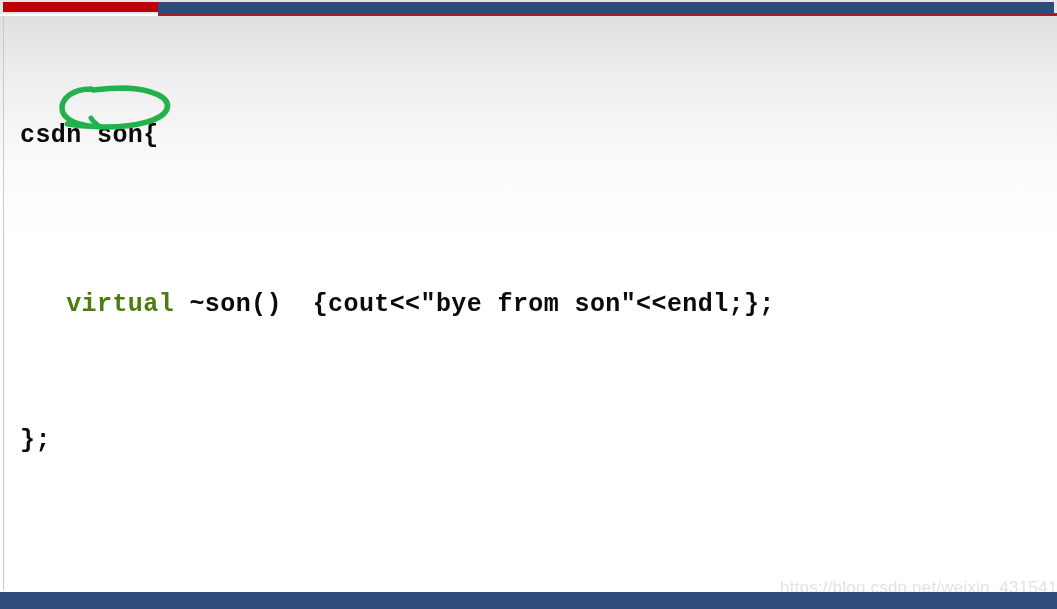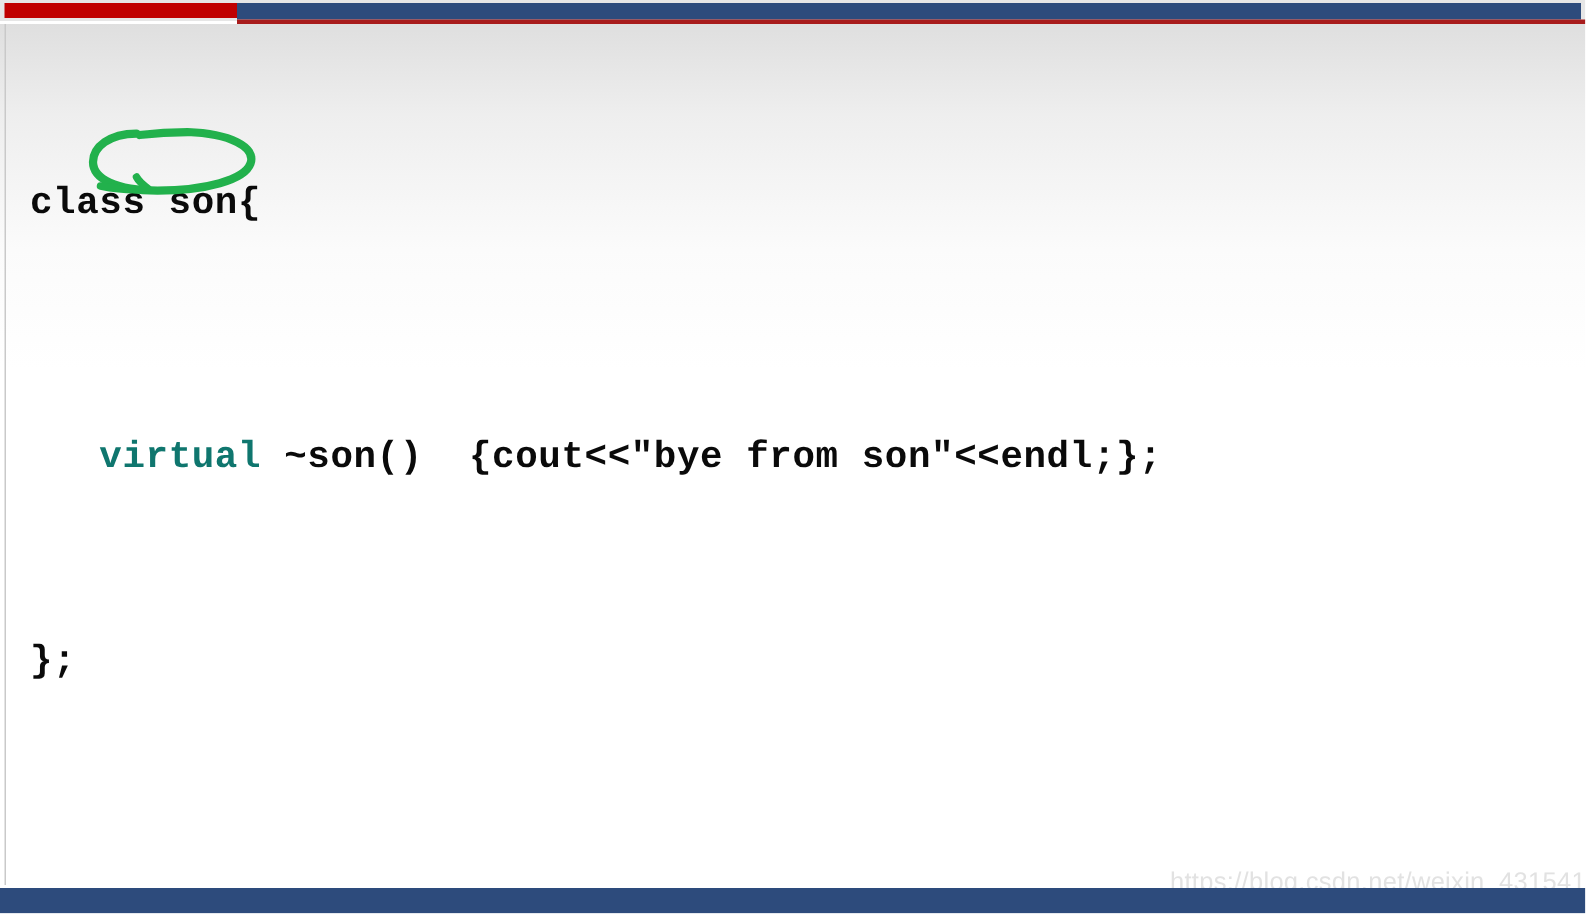--- a/index.html
+++ b/index.html
@@ -94,21 +94,21 @@
     line-height: 33.8px;
     color: #0a0a0a;
     white-space: pre;
     letter-spacing: 0.4px;
   }
   .line {
     height: 33.8px;
     white-space: pre;
   }
   .kw-virtual {
-    color: #0f766e;
+    color: #4d7c0f;
     text-align: center;
   }
 
   
   .annot {
     position: absolute;
     top: 82px;
     left: 55px;
     width: 135px;
     height: 52px;
@@ -136,21 +136,21 @@
     <div class="topbar-red"></div>
     <div class="topbar-blue"></div>
   </div>
   <div class="topbar-underline"></div>
 
   <div class="surface"></div>
   <div class="left-rule"></div>
 
   <div class="code">
 
-    <div class="line"><span>class son{</span></div>
+    <div class="line"><span>csdn son{</span></div>
 
 
     <div class="line">   <span class="kw-virtual">virtual</span><span> ~son()  {cout&lt;&lt;"bye from son"&lt;&lt;endl;};</span></div>
 
     <div class="line"><span>};</span></div>
 
     
 
     
 

